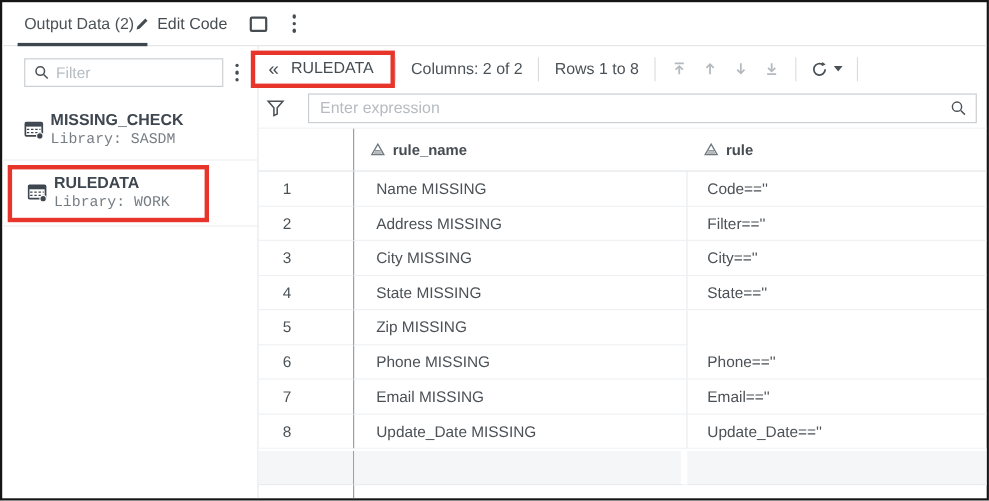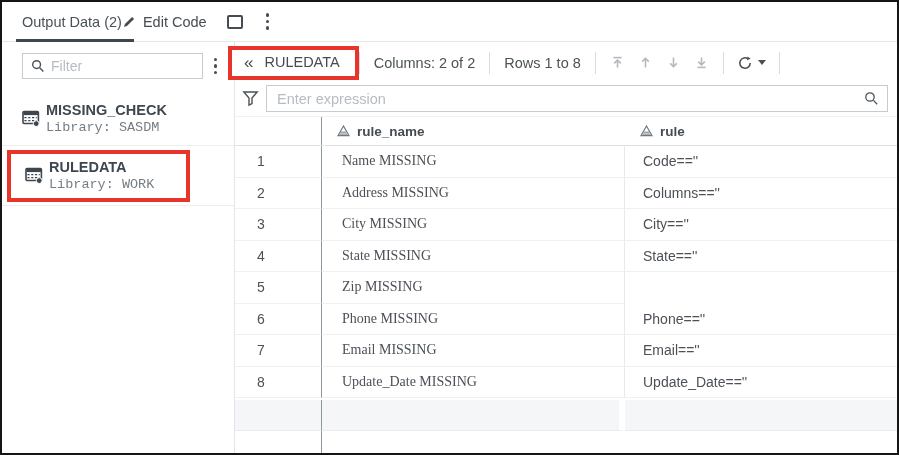--- a/index.html
+++ b/index.html
@@ -72,37 +72,37 @@
   }
   .chevrons { font-size:17px; line-height:1; color:#454c52; }
   .tb-text { padding:0 14px; white-space:nowrap; }
   .tb-sep { width:1px; height:22px; background:#d9dcdf; flex:none; }
   .nav-group { display:flex; align-items:center; gap:9px; padding:0 12px; color:#b3b9bf; }
   .icon-btn { display:inline-flex; align-items:center; justify-content:center; padding:2px; cursor:pointer; }
   .refresh-group { display:flex; align-items:center; gap:5px; padding:0 13px; color:#4b5257; cursor:pointer; }
   .caret-down { width:0; height:0; border-left:4px solid transparent; border-right:4px solid transparent; border-top:5px solid #4b5257; }
 
   
-  .expr-row { height:31px; display:flex; align-items:center; gap:7px; padding:0 9px 0 7px; flex:none; }
+  .expr-row { height:31px; display:flex; align-items:center; gap:21px; padding:0 9px 0 7px; flex:none; }
   .expr-box {
     flex:1; height:27px; border:1px solid #c6cbcf;
     display:flex; align-items:center; padding:0 8px 0 10px;
   }
   .expr-box input { flex:1; border:none; outline:none; font-size:14.5px; color:#4b5257; background:transparent; }
 
   
   .table-area { flex:1; display:flex; flex-direction:column; margin-top:2px; min-height:0; }
   .trow { display:grid; grid-template-columns:87px 303px 1fr; flex:none; }
-  .thead { height:30px; border-bottom:1px solid #e0e3e6; border-top:1px solid #f0f2f4; }
+  .thead { height:40px; border-bottom:1px solid #e0e3e6; border-top:1px solid #f0f2f4; }
   .th { display:flex; align-items:center; gap:7px; font-weight:bold; font-size:13.5px; color:#454c52; padding-left:15px; cursor:pointer; }
   .corner-cell { border-right:1px solid #8d97a0; }
   .drow { height:31.5px; font-size:14px; color:#4b5157; }
   .cell { display:flex; align-items:center; border-bottom:1px solid #eef0f3; }
   .num-cell { padding-left:22px; border-right:1px solid #8d97a0; color:#4b5257; }
-  .name-cell { padding-left:20px; border-right:1px solid #e7eaec;font-family:Liberation Serif, serif; }
+  .name-cell { padding-left:20px; border-right:1px solid #e7eaec; }
   .rule-cell { padding-left:18px; }
   .filler-gray { height:33px; border-top:2px solid #ffffff; }
   .filler-gray .fcell { background:#f4f6f8; border-bottom:1px solid #e9ebee; }
   .filler-gray .fnum { border-right:1px solid #8d97a0; }
   .filler-gray .fname { border-right:6px solid #ffffff; }
   .filler-white { flex:1; }
   .filler-white .fnum { border-right:1px solid #8d97a0; }
 
   svg { display:block; }
 </style>
@@ -286,21 +286,21 @@
       </div>
 
       <div class="trow drow">
         <div class="cell num-cell">1</div>
         <div class="cell name-cell">Name MISSING</div>
         <div class="cell rule-cell">Code==''</div>
       </div>
       <div class="trow drow">
         <div class="cell num-cell">2</div>
         <div class="cell name-cell">Address MISSING</div>
-        <div class="cell rule-cell">Columns==''</div>
+        <div class="cell rule-cell">Filter==''</div>
       </div>
       <div class="trow drow">
         <div class="cell num-cell">3</div>
         <div class="cell name-cell">City MISSING</div>
         <div class="cell rule-cell">City==''</div>
       </div>
       <div class="trow drow">
         <div class="cell num-cell">4</div>
         <div class="cell name-cell">State MISSING</div>
         <div class="cell rule-cell">State==''</div>

